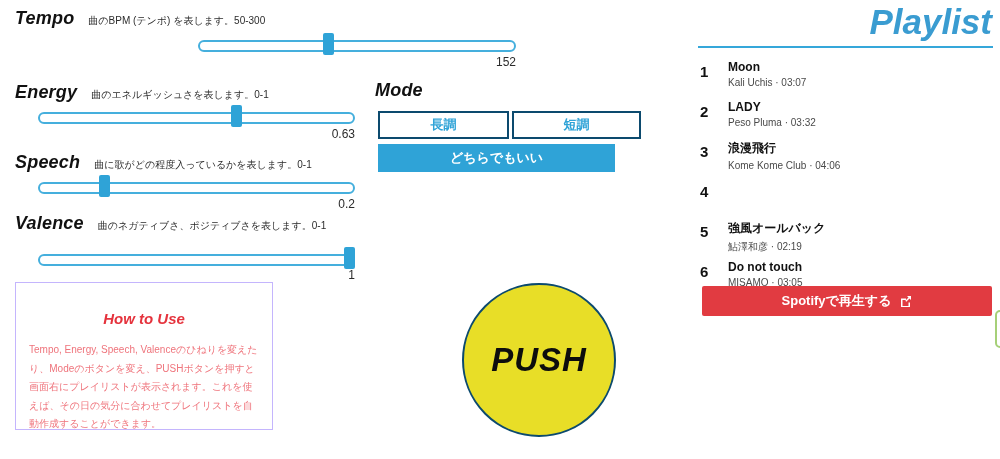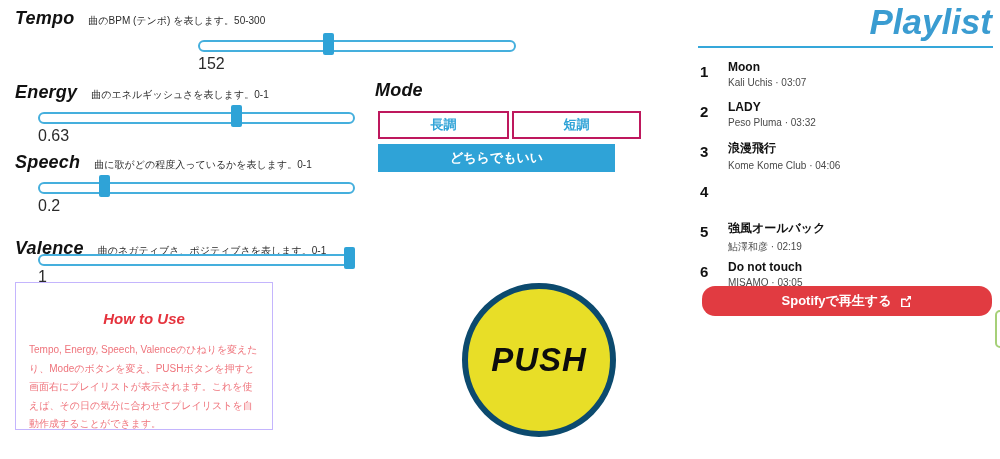--- a/index.html
+++ b/index.html
@@ -14,82 +14,82 @@
   .sec-title{font-size:18px;font-weight:bold;font-style:italic;color:#111;letter-spacing:.2px;}
   .sec-desc{font-size:10px;color:#2b2b2b;}
 
   
   .track{
     height:8px;background:#fff;border:2px solid #45afdd;border-radius:7px;
   }
   .thumb{
     position:absolute;top:-9px;width:11px;height:22px;background:#2fa3d7;border-radius:2px;
   }
-  .slider-val{font-size:16px;color:#2b2b2b;text-align:left;}
+  .slider-val{font-size:12px;color:#2b2b2b;text-align:right;}
 
   
   #head-tempo{left:15px;top:8px;}
   #track-tempo{left:198px;top:40px;width:314px;}
   #val-tempo{left:198px;top:55px;width:318px;}
   #head-energy{left:15px;top:82px;}
   #track-energy{left:38px;top:112px;width:313px;}
   #val-energy{left:38px;top:127px;width:317px;}
   #head-speech{left:15px;top:152px;}
   #track-speech{left:38px;top:182px;width:313px;}
   #val-speech{left:38px;top:197px;width:317px;}
-  #head-valence{left:15px;top:238px;}
+  #head-valence{left:15px;top:213px;}
   #track-valence{left:38px;top:254px;width:313px;}
   #val-valence{left:38px;top:268px;width:317px;}
 
   
   .howto{
     left:15px;top:282px;width:256px;height:146px;border:1px solid #c4b5fd;background:#fff;
   }
   .howto-title{
     margin-top:27px;text-align:center;font-size:15px;font-weight:bold;font-style:italic;color:#e5333d;
   }
   .howto-body{
     margin:14px 12px 0 13px;font-size:10px;line-height:1.85;color:#ef747c;text-align:left;
   }
 
   
   #head-mode{left:375px;top:80px;}
   .mode-btn{
-    position:absolute;box-sizing:border-box;height:28px;background:#fff;border:2px solid #be185d;
+    position:absolute;box-sizing:border-box;height:28px;background:#fff;border:2px solid #0c4a6e;
     color:#2fa3d7;font-size:13px;font-weight:bold;display:flex;align-items:center;justify-content:center;
     cursor:pointer;
   }
   #btn-major{left:378px;top:111px;width:131px;}
   #btn-minor{left:512px;top:111px;width:129px;}
   #btn-either{
     left:378px;top:144px;width:237px;height:28px;background:#2fa3d7;border:none;color:#fff;
     font-size:13px;font-weight:bold;display:flex;align-items:center;justify-content:center;
     position:absolute;cursor:pointer;
   }
 
   
   .push{
     left:462px;top:283px;width:154px;height:154px;border-radius:50%;
-    background:#e8de27;border:6px solid #0c4a6e;box-sizing:border-box;
+    background:#e8de27;border:2px solid #0c4a6e;box-sizing:border-box;
     display:flex;align-items:center;justify-content:center;cursor:pointer;
   }
   .push-label{font-size:33px;font-weight:bold;font-style:italic;color:#0d0d0d;letter-spacing:1px;}
 
   
   #playlist-title{left:700px;top:2px;width:292px;text-align:right;
     font-size:35px;font-weight:bold;font-style:italic;color:#3a9cd1;}
   #playlist-rule{left:698px;top:46px;width:295px;height:2px;background:#35a7da;}
   #playlist-items{left:700px;top:57px;width:292px;}
   .trk{display:flex;align-items:flex-start;height:37px;padding-top:3px;box-sizing:content-box;}
   .trk-no{width:28px;font-size:15px;font-weight:bold;color:#111;padding-top:3px;}
   .trk-title{font-size:12px;font-weight:bold;color:#111;}
   .trk-sub{font-size:10px;color:#4a4a4a;margin-top:3px;}
 
   .spotify-btn{
-    left:702px;top:286px;width:290px;height:30px;background:#e13b41;border-radius:13px;
+    left:702px;top:286px;width:290px;height:30px;background:#e13b41;border-radius:2px;
     display:flex;align-items:center;justify-content:center;gap:9px;cursor:pointer;
   }
   .spotify-label{color:#fff;font-size:13px;font-weight:bold;}
   .ext-icon{width:12px;height:12px;display:block;}
 
   .edge-fragment{
     left:995px;top:310px;width:20px;height:34px;border:2px solid #a6d078;border-radius:5px;background:#fff;
   }
 </style>
 </head>

